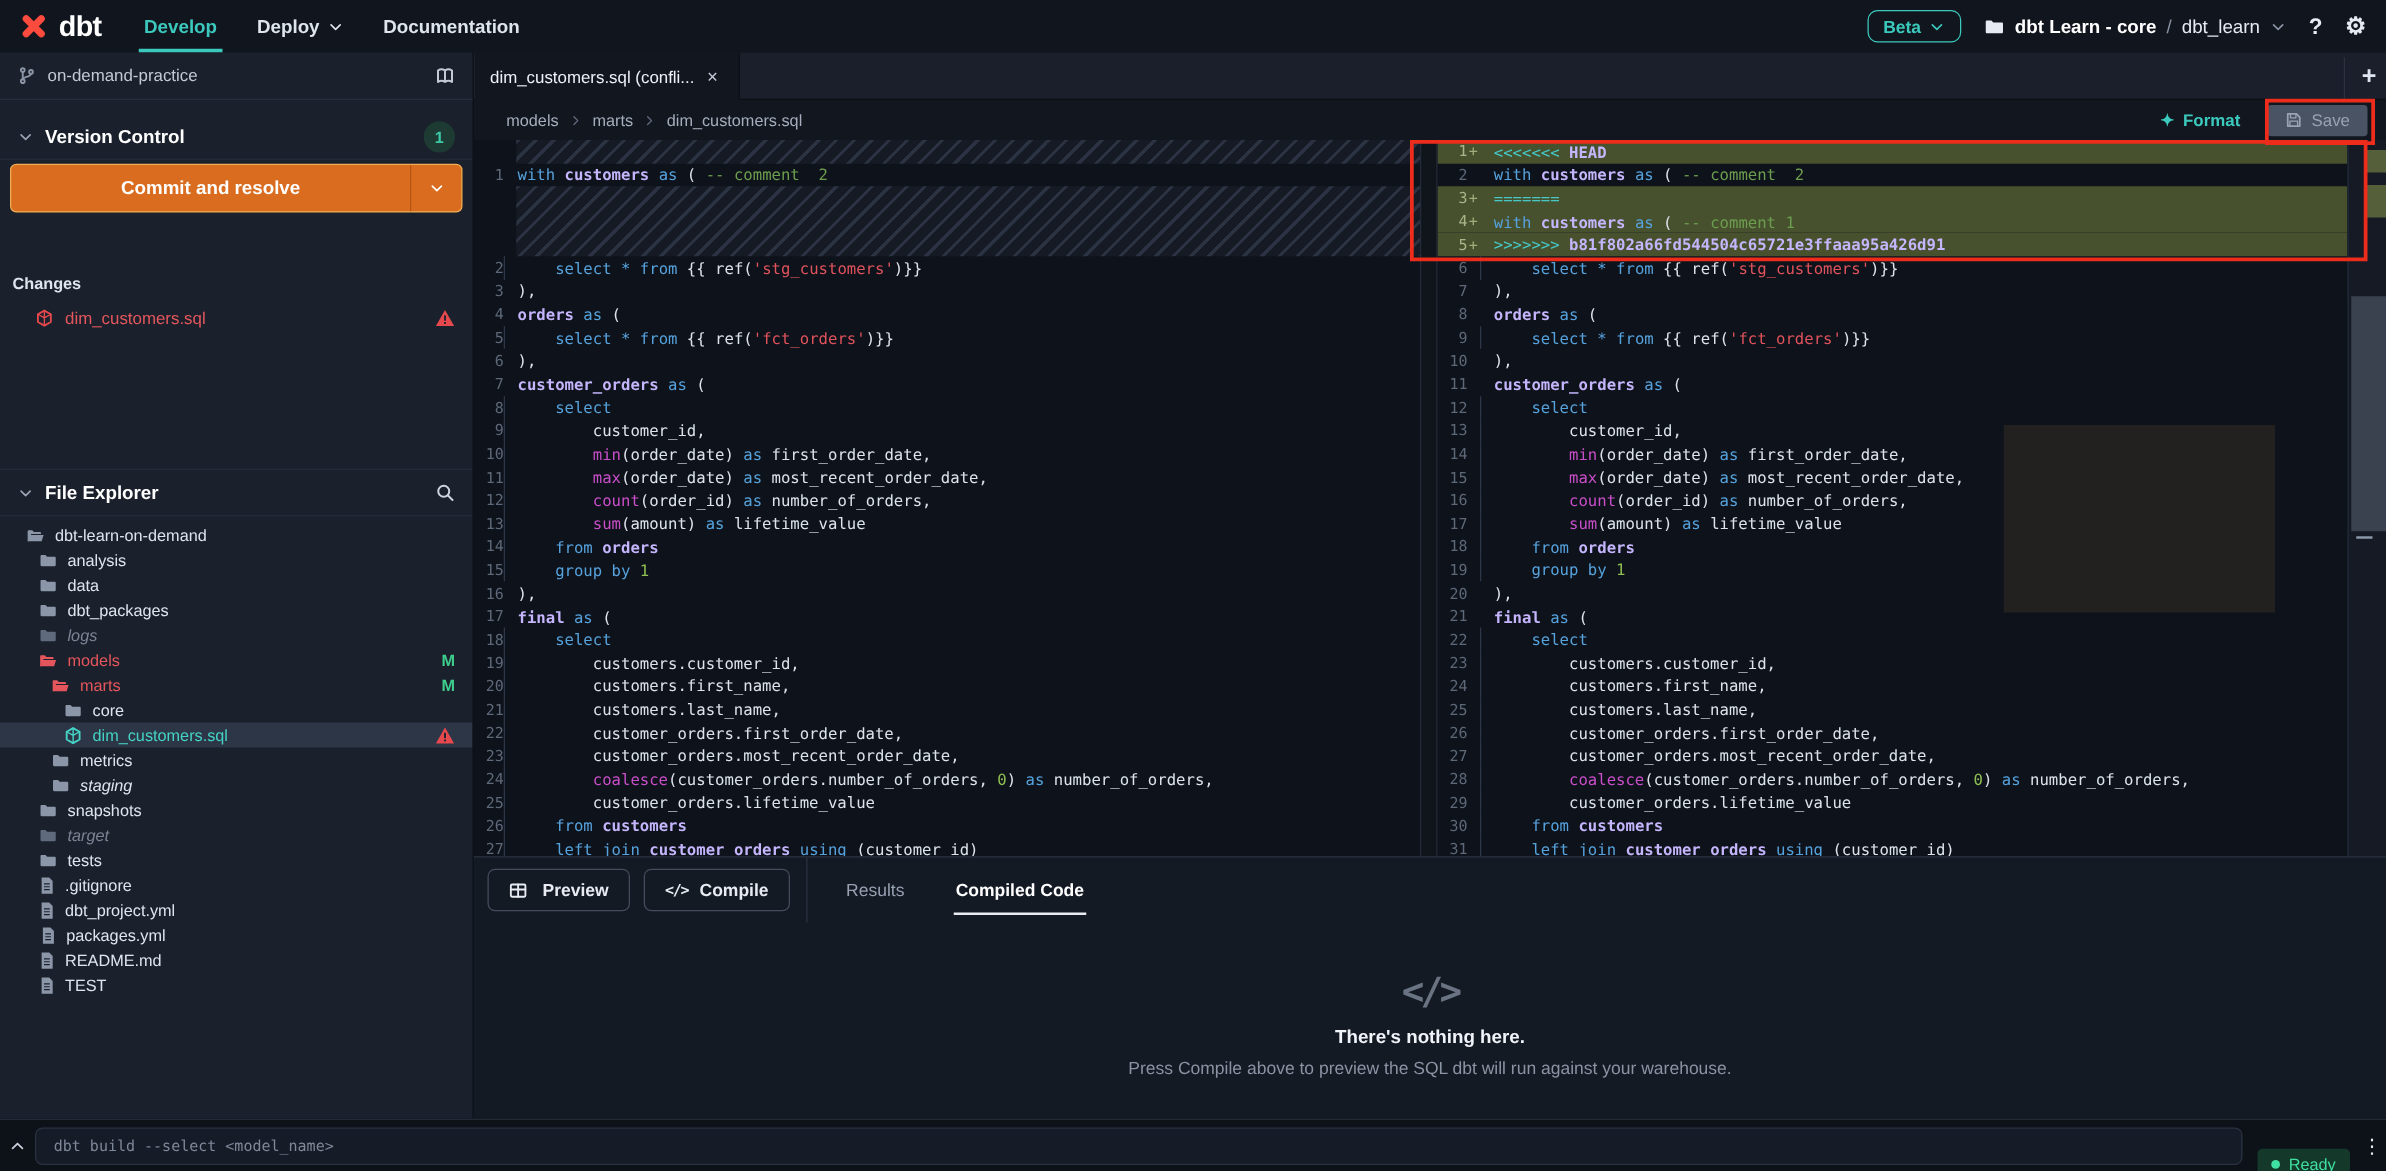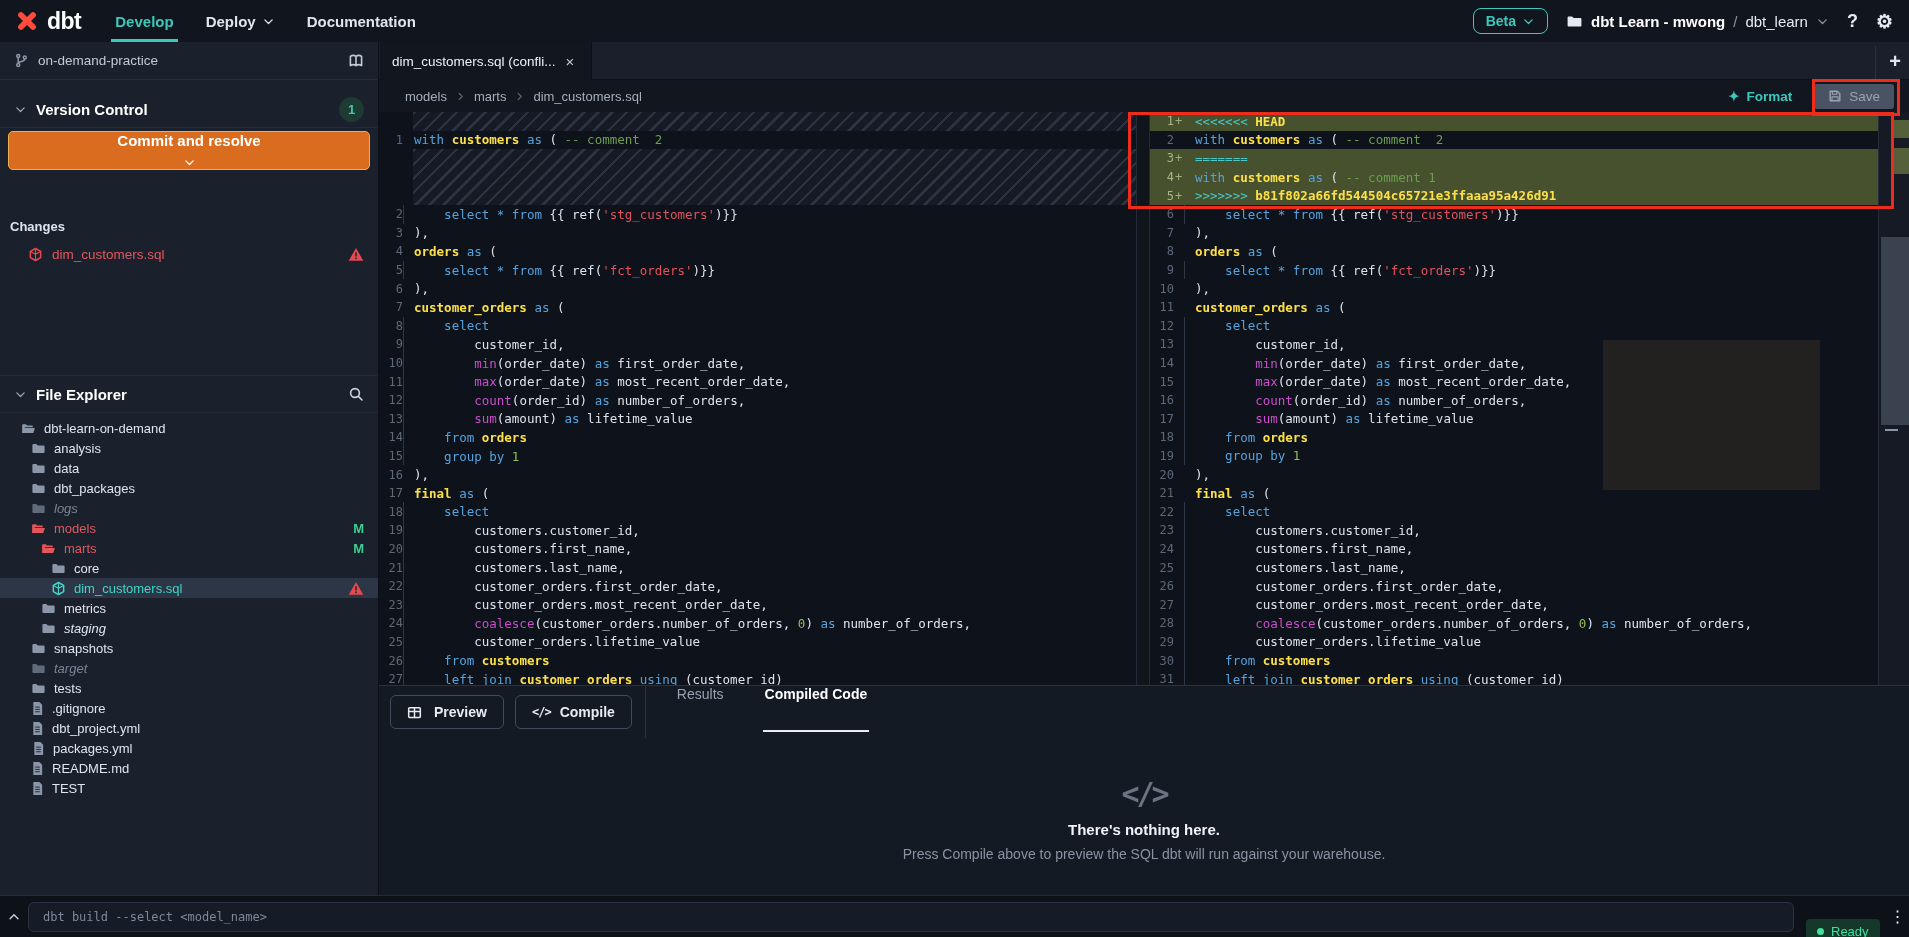--- a/index.html
+++ b/index.html
@@ -23,21 +23,21 @@
   .proj-env { color:#e6eaf2; }
   .icon-btn { color:#e6eaf2; font-size:18px; font-weight:bold; cursor:pointer; line-height:1; }
 
   
   #sidebar { position:absolute; left:0; top:42px; width:379px; height:853px; background:#1b212c; border-right:1px solid #0b0f16; }
   .branch-row { height:38px; display:flex; align-items:center; gap:9px; padding:0 14px; border-bottom:1px solid #262e3c; color:#c3cad6; font-size:13.5px; }
   .branch-row .spacer { flex:1; }
   .vc-header { height:36px; margin-top:12px; display:flex; align-items:center; gap:9px; padding:0 14px; border-bottom:1px solid #222a37; }
   .sec-title { font-size:15px; font-weight:bold; color:#fff; }
   .vc-badge { margin-left:auto; width:25px; height:25px; border-radius:50%; background:#1d3a33; color:#3cc9a8; font-size:13px; font-weight:bold; display:flex; align-items:center; justify-content:center; }
-  .commit-btn { position:absolute; left:8px; right:8px; top:89px; height:39px; background:#d96c1e; border:1.5px solid #efae54; border-radius:5px; display:flex; align-items:center; cursor:pointer;flex-direction:column; }
+  .commit-btn { position:absolute; left:8px; right:8px; top:89px; height:39px; background:#d96c1e; border:1.5px solid #efae54; border-radius:5px; display:flex; align-items:center; cursor:pointer; }
   .commit-label { flex:1; text-align:center; color:#fff; font-size:15px; font-weight:bold; }
   .commit-div { width:1px; align-self:stretch; background:#b55712; }
   .commit-chev { width:40px; display:flex; align-items:center; justify-content:center; color:#fff; }
   .changes-label { position:absolute; left:10px; top:177px; font-size:13px; font-weight:bold; color:#dfe5ee; }
   .changed-file { position:absolute; left:0; right:0; top:200px; height:24px; display:flex; align-items:center; gap:9px; padding:0 14px 0 28px; cursor:pointer; }
   .changed-file .fname { color:#e5565c; font-size:13.5px; }
   .changed-file .spacer { flex:1; }
   .fe-header { position:absolute; left:0; right:0; top:333px; height:38px; display:flex; align-items:center; gap:9px; padding:0 14px; border-top:1px solid #222a37; border-bottom:1px solid #222a37; }
   .fe-search { margin-left:auto; color:#cdd4e0; cursor:pointer; display:flex; }
   #tree { position:absolute; left:0; right:0; top:376px; bottom:0; overflow:hidden; }
@@ -77,29 +77,29 @@
   .ln { width:24px; flex:0 0 auto; text-align:right; color:#5d6878; font-size:12px; }
   .plus { width:10px; flex:0 0 auto; color:#9fae7a; font-size:12px; text-align:left; padding-left:1px; }
   .code { white-space:pre; padding-left:10px; border-left:1px solid transparent; height:100%; display:flex; align-items:center; color:#dde3ec; }
   .line.ind .code { border-left-color:#2e3747; }
   .line.add { background:#47512e; }
   .line.add .ln { color:#aab58a; }
   .hatch { height:18.6px; margin-left:34px; background:repeating-linear-gradient(135deg,#2b3342 0 2.5px,#151a24 2.5px 10px); }
   .hatch.h3 { height:55.8px; }
   .t-kw { color:#56a2dd; } .t-fn { color:#c94ec9; } .t-cm { color:#6d9e4f; }
   .t-str { color:#e0525c; } .t-num { color:#8fbe53; } .t-mk { color:#46c8c8; }
-  .t-pl { color:#dde3ec; } .t-plb { color:#fde047; font-weight:bold; }
+  .t-pl { color:#dde3ec; } .t-plb { color:#c4b5fd; font-weight:bold; }
 
   
   #panel { position:absolute; left:0; top:643px; width:1530px; height:210px; background:#141a24; border-top:1px solid #2a3240; }
   .panel-head { position:relative; height:52px; display:flex; align-items:center; }
   .pbtn { display:flex; align-items:center; gap:9px; height:34px; padding:0 16px; border:1px solid #434c5c; border-radius:6px; background:transparent; color:#e8ecf2; font-size:14px; font-weight:bold; cursor:pointer; margin-left:11px; }
   .pbtn:first-child { margin-left:11px;gap:12px; }
   .panel-vdiv { width:1px; height:52px; background:#2a3240; margin-left:13px; }
-  .ptab { position:relative; height:52px; display:flex; padding:0 10px; margin-left:21px; font-size:14px; color:#97a1b2; cursor:pointer; }
+  .ptab { position:relative; height:52px; display:flex; align-items:center; padding:0 10px; margin-left:21px; font-size:14px; color:#97a1b2; cursor:pointer; }
   .ptab.active { color:#fff; font-weight:bold; }
   .ptab.active::after { content:""; position:absolute; left:8px; right:8px; bottom:6px; height:2px; background:#e8ecf2; }
   .empty-state { position:absolute; left:0; right:0; top:90px; text-align:center; }
   .empty-icon { font-family:"DejaVu Sans Mono", monospace; font-size:30px; font-weight:bold; color:#6a7382; letter-spacing:-3px; }
   .empty-title { margin-top:10px; font-size:15px; font-weight:bold; color:#f0f3f8; }
   .empty-sub { margin-top:8px; font-size:14px; color:#8a93a3; }
 
   
   #statusbar { position:absolute; left:0; top:895px; width:1909px; height:42px; background:#0d1118; border-top:1px solid #232b38; display:flex; align-items:center; }
   .sb-chevron { width:28px; display:flex; justify-content:center; color:#c8d0dc; cursor:pointer; }
@@ -154,21 +154,21 @@
               <path d="M3.5 6l4.5 4.5L12.5 6"></path>
             </svg>
           </span>
       </div>
       <div class="proj-select">
         <span style="color:#e6eaf2">
             <svg width="17" height="17" viewBox="0 0 16 16">
               <path fill="currentColor" d="M1.5 4.2c0-.6.4-1 1-1h3.2L7.2 4.7h6.3c.6 0 1 .4 1 1v6.1c0 .6-.4 1-1 1H2.5c-.6 0-1-.4-1-1z"></path>
             </svg>
           </span>
-        <span class="proj-name">dbt Learn - mwong</span>
+        <span class="proj-name">dbt Learn - core</span>
         <span class="proj-sep">/</span>
         <span class="proj-env">dbt_learn</span>
         <span style="color:#8a93a3">
             <svg width="13" height="13" viewBox="0 0 16 16" fill="none" stroke="currentColor" stroke-width="1.6" stroke-linecap="round" stroke-linejoin="round">
               <path d="M3.5 6l4.5 4.5L12.5 6"></path>
             </svg>
           </span>
       </div>
       <span class="icon-btn">?</span>
       <span class="icon-btn" style="font-size:19px">⚙</span>

